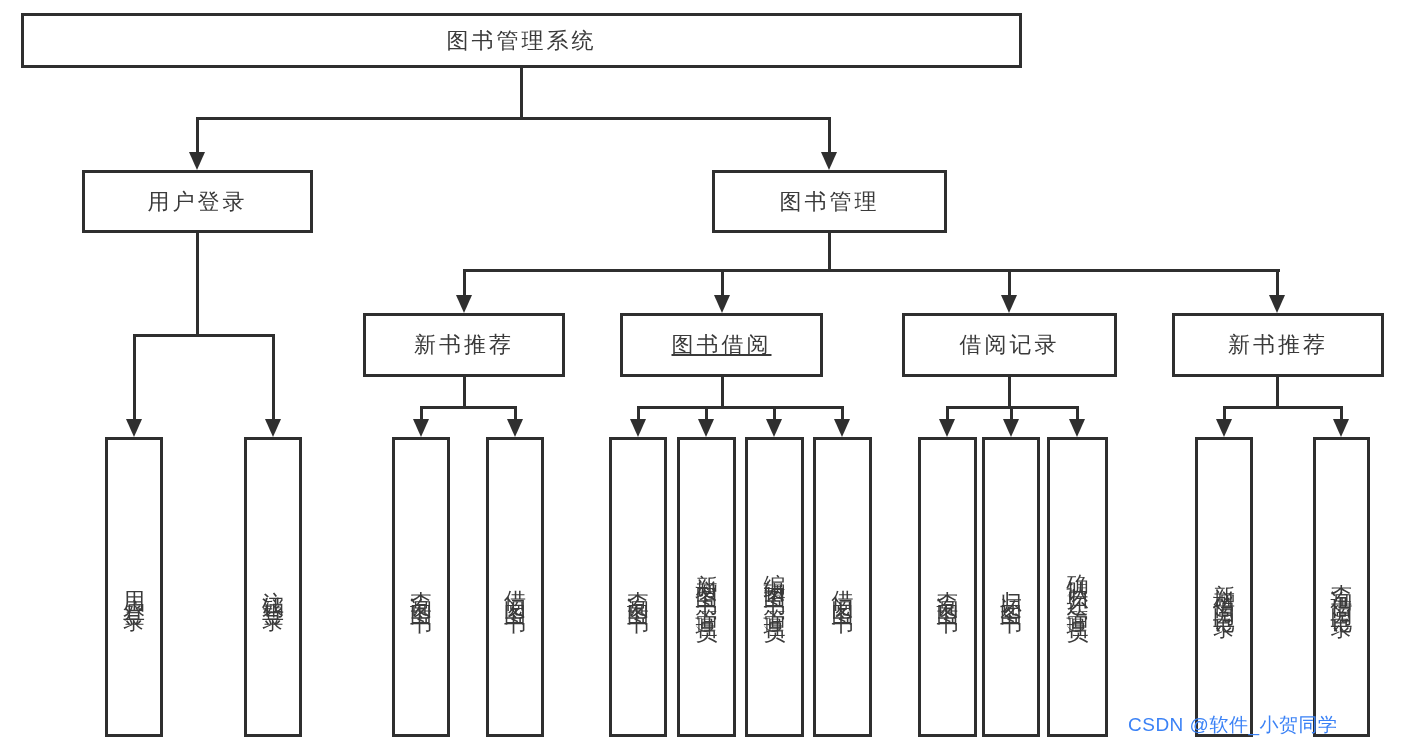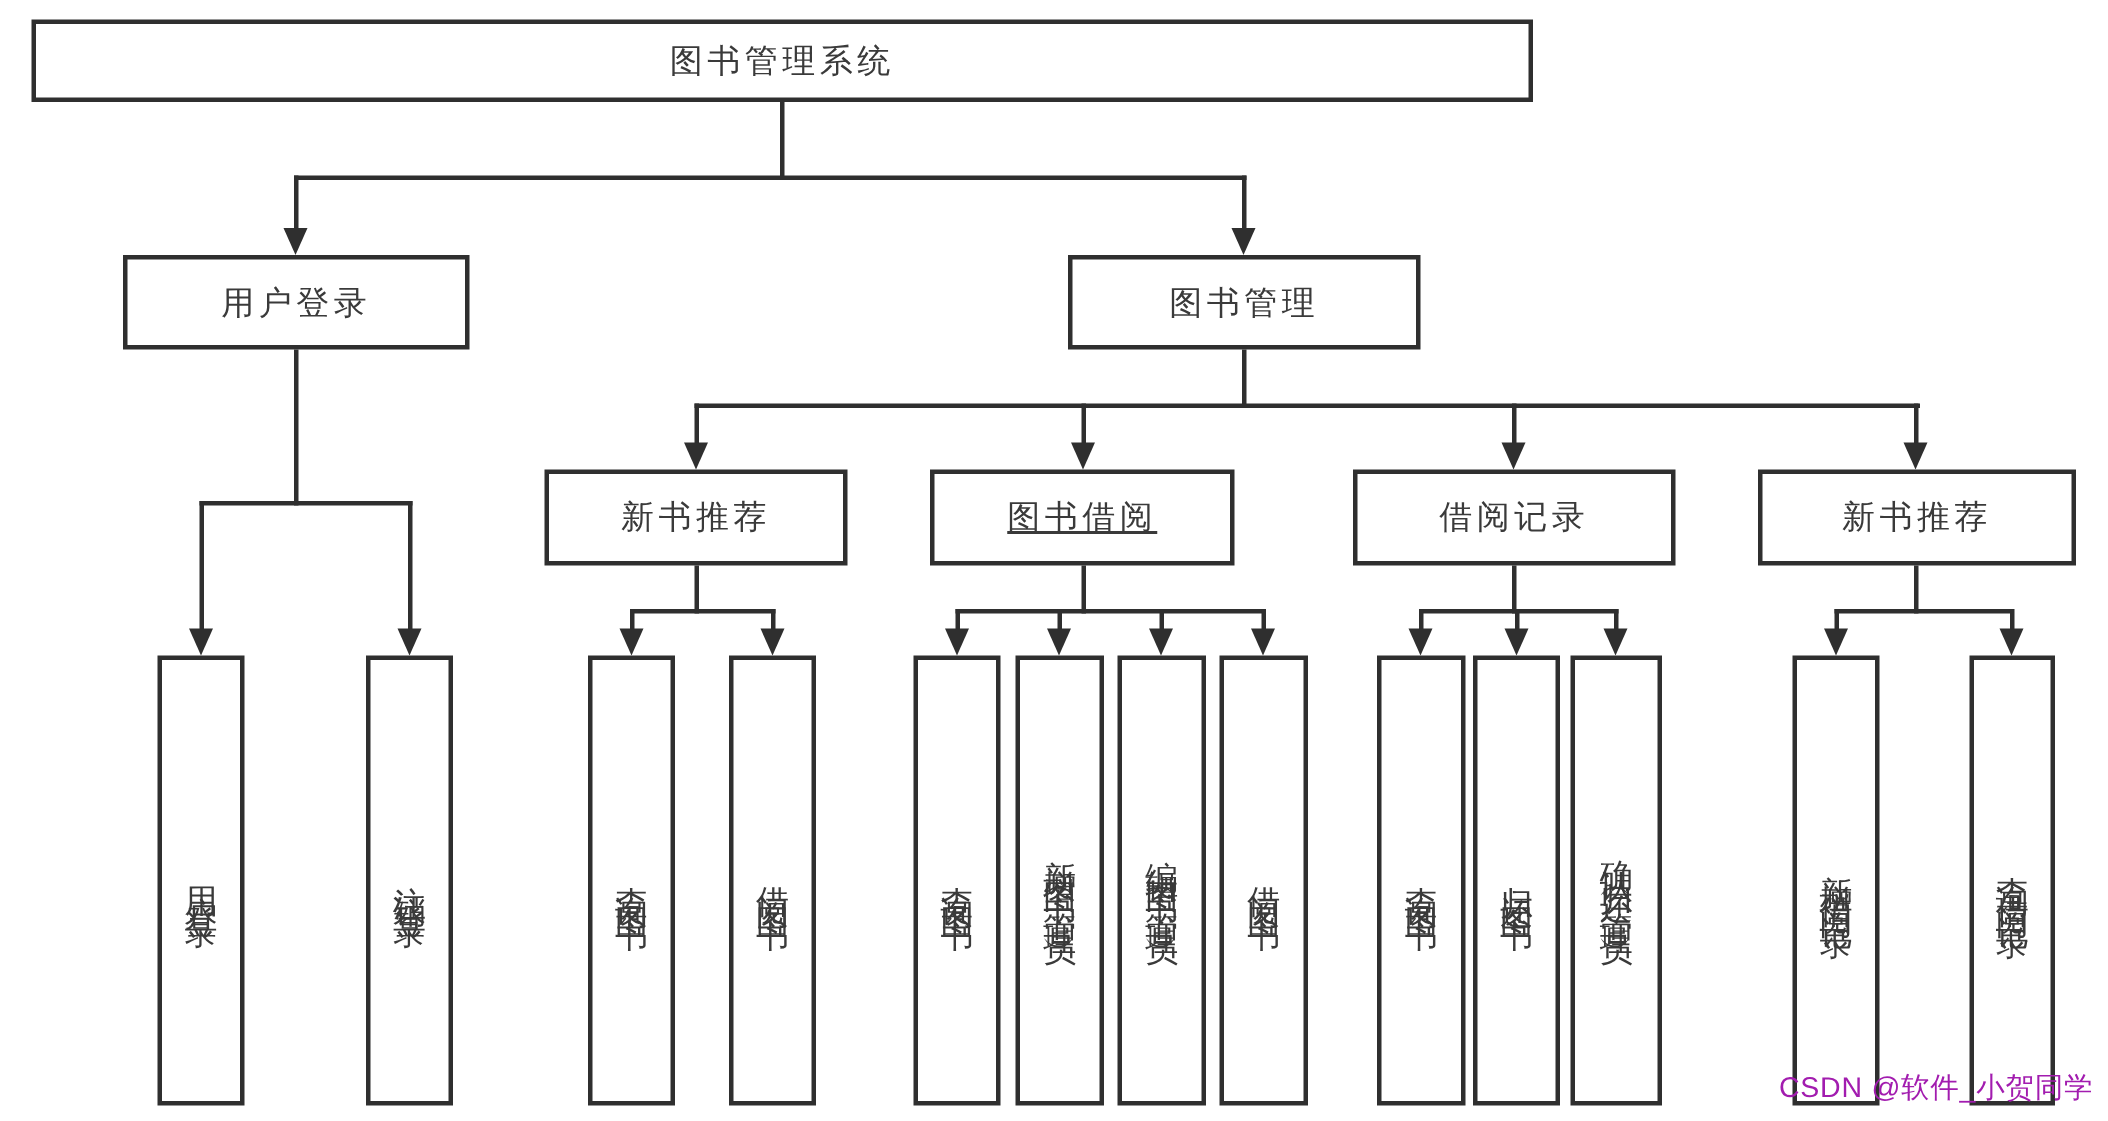--- a/index.html
+++ b/index.html
@@ -17,22 +17,22 @@
     font-size:22px;letter-spacing:7px;line-height:1;white-space:nowrap;
   }
   .vline{position:absolute;width:3px;background:#2f2f2f;}
   .hline{position:absolute;height:3px;background:#2f2f2f;}
   .arrow{
     position:absolute;width:0;height:0;
     border-left:8px solid transparent;border-right:8px solid transparent;
     border-top:18px solid #2f2f2f;
   }
   .watermark{
-    position:absolute;left:1186px;top:712px;z-index:5;
-    font-size:19px;color:#a21caf;letter-spacing:0.5px;white-space:nowrap;
+    position:absolute;left:1128px;top:712px;z-index:5;
+    font-size:19px;color:#3b82f6;letter-spacing:0.5px;white-space:nowrap;
   }
 </style>
 </head>
 <body>
 
 <div class="canvas">
 
   <div class="box" style="left:21px;top:13px;width:1001px;height:55px;">
     <span class="hlabel">图书管理系统</span>
   </div>

